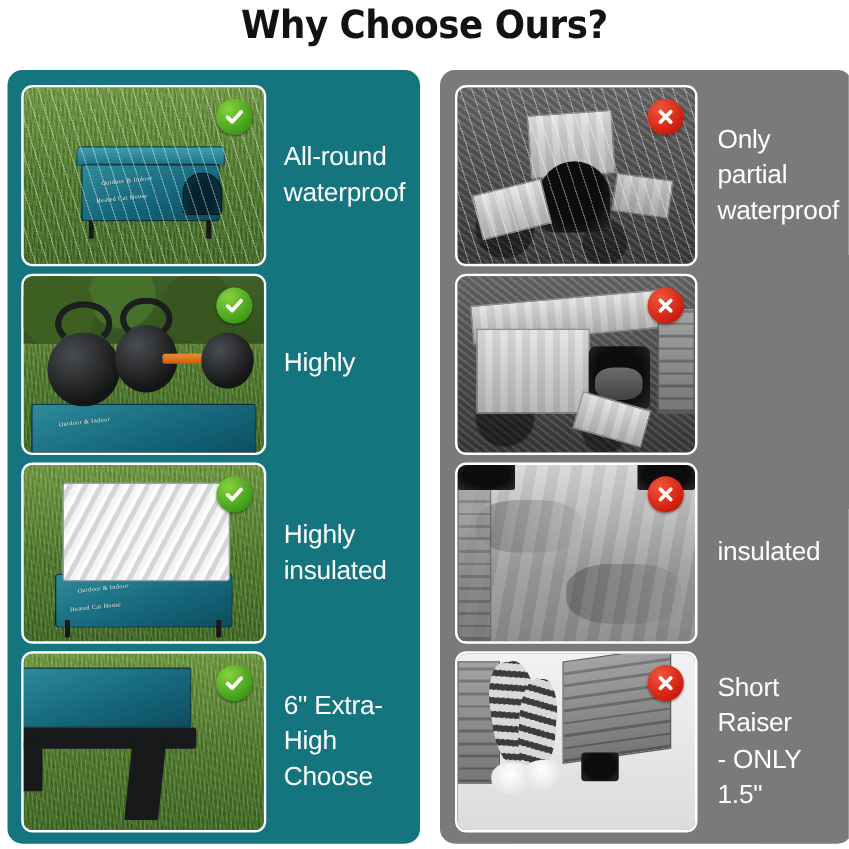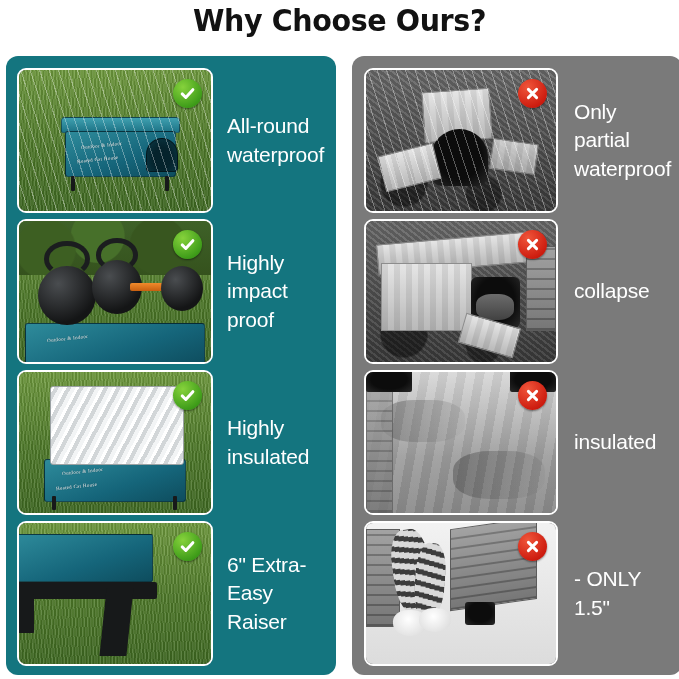--- a/index.html
+++ b/index.html
@@ -289,21 +289,20 @@
             <div class="kettlebell" style="left:74%;top:32%;width:22%;height:32%;"></div>
           </div>
           <div class="badge ok">
             <svg viewBox="0 0 24 24" aria-hidden="true">
                 <path d="M4.5 12.6 L9.6 17.6 L19.6 6.6" fill="none" stroke="#ffffff" stroke-width="4.2" stroke-linecap="round" stroke-linejoin="round"></path>
               </svg>
           </div>
         </div>
         <div class="label">
           <span>Highly</span>
-          <span>impact proof</span>
         </div>
       </div>
 
       <div class="row row-2">
         <div class="photo">
           <div class="scene">
             <div class="grass"></div>
             <div class="house" style="left:13%;top:62%;width:74%;height:30%;">
               <div class="brandline" style="left:12%;top:22%;">Outdoor &amp; Indoor</div>
               <div class="brandline" style="left:8%;top:58%;">Heated Cat House</div>
@@ -334,21 +333,21 @@
             <div class="house-leg" style="left:-2%;top:50%;width:10%;height:28%;"></div>
           </div>
           <div class="badge ok">
             <svg viewBox="0 0 24 24" aria-hidden="true">
                 <path d="M4.5 12.6 L9.6 17.6 L19.6 6.6" fill="none" stroke="#ffffff" stroke-width="4.2" stroke-linecap="round" stroke-linejoin="round"></path>
               </svg>
           </div>
         </div>
         <div class="label">
           <span>6" Extra-</span>
-          <span>Easy Raiser</span>
+          <span>High Choose</span>
         </div>
       </div>
 
     </div>
   </div>
 
   <div class="panel panel-con">
     <div class="rows">
 
       <div class="row row-0">
@@ -384,21 +383,20 @@
             <div class="crate" style="left:84%;top:18%;width:16%;height:60%;"></div>
             <div class="cardboard" style="left:50%;top:70%;width:30%;height:22%;transform:rotate(16deg);"></div>
           </div>
           <div class="badge bad">
             <svg viewBox="0 0 24 24" aria-hidden="true">
                 <path d="M6.2 6.2 L17.8 17.8 M17.8 6.2 L6.2 17.8" fill="none" stroke="#ffffff" stroke-width="4.2" stroke-linecap="round"></path>
               </svg>
           </div>
         </div>
         <div class="label">
-          <span>collapse</span>
         </div>
       </div>
 
       <div class="row row-2">
         <div class="photo">
           <div class="scene gray-scene">
             <div class="plastic-floor"></div>
             <div class="scuff" style="left:8%;top:20%;width:44%;height:30%;"></div>
             <div class="scuff" style="left:46%;top:56%;width:48%;height:34%;"></div>
             <div class="crate" style="left:0%;top:0%;width:14%;height:100%;opacity:.75;"></div>
@@ -428,20 +426,21 @@
             <div class="cat-paw" style="left:14%;top:62%;width:18%;height:18%;"></div>
             <div class="cat-paw" style="left:28%;top:60%;width:17%;height:17%;"></div>
           </div>
           <div class="badge bad">
             <svg viewBox="0 0 24 24" aria-hidden="true">
                 <path d="M6.2 6.2 L17.8 17.8 M17.8 6.2 L6.2 17.8" fill="none" stroke="#ffffff" stroke-width="4.2" stroke-linecap="round"></path>
               </svg>
           </div>
         </div>
         <div class="label">
+          <span>Short Raiser</span>
           <span>- ONLY 1.5"</span>
         </div>
       </div>
 
     </div>
   </div>
 
 </div>
 
 </body></html>

